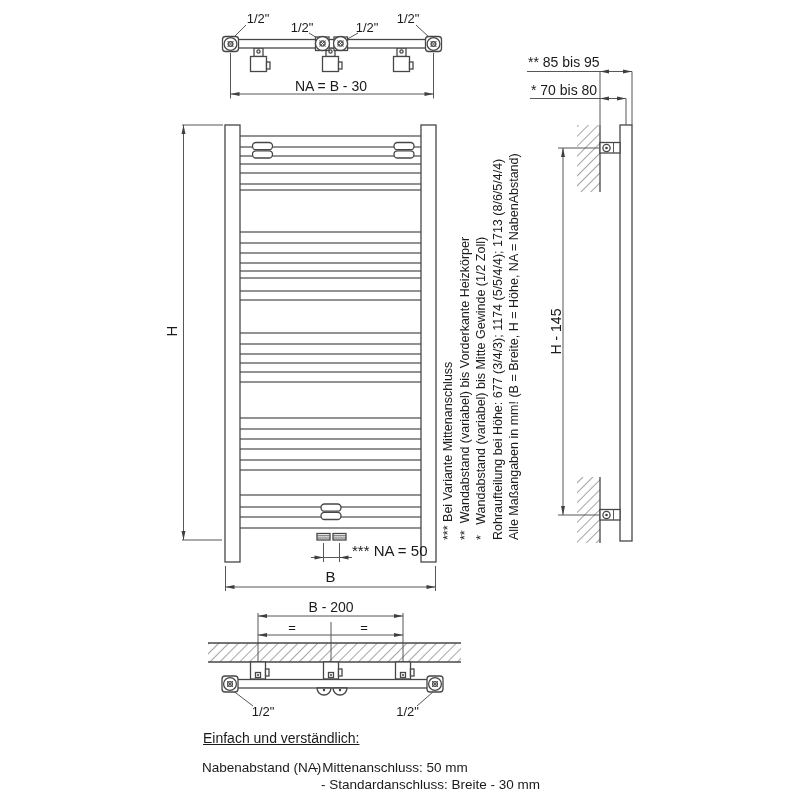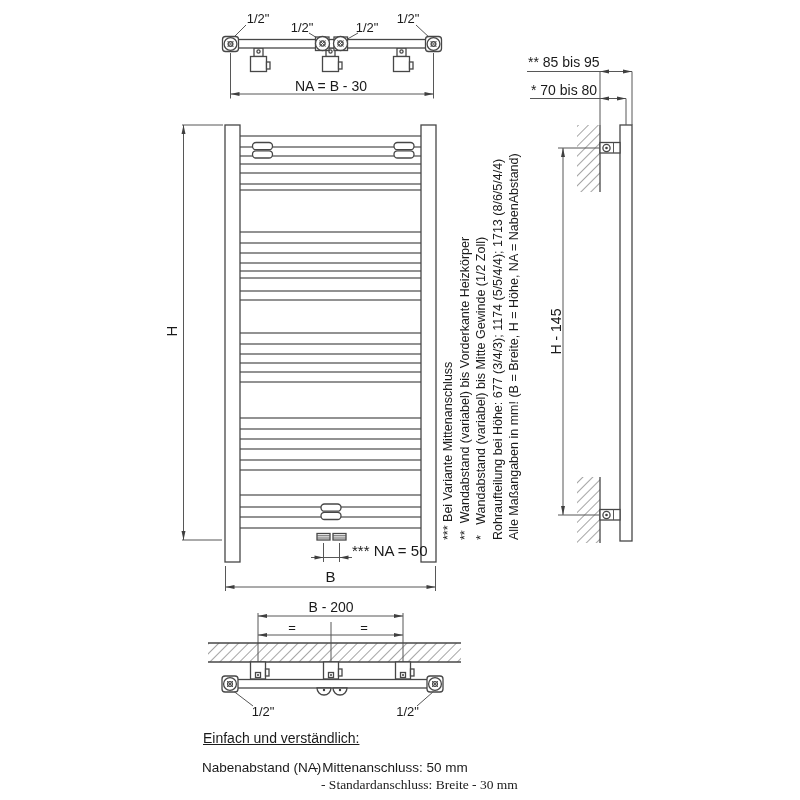--- a/index.html
+++ b/index.html
@@ -327,15 +327,15 @@
     <line class="thin" x1="417" y1="706" x2="433.5" y2="691.5" data-name="leader-line"></line>
     <text class="t13" x="263" y="715.5" text-anchor="middle" xml:space="preserve" data-name="bottom-conn-label-left">1/2"</text>
     <text class="t13" x="407.5" y="715.5" text-anchor="middle" xml:space="preserve" data-name="bottom-conn-label-right">1/2"</text>
   </g>
 </svg>
 
 <div class="footer" data-name="footer-notes">
   <div class="f-head" style="left:203px; top:730px;text-align:right;" data-name="footer-heading">Einfach und verständlich:</div>
   <div style="left:202px; top:760px;text-align:center;" data-name="footer-term">Nabenabstand (NA)</div>
   <div style="left:314px; top:760px;" data-name="footer-item-1">- Mittenanschluss: 50 mm</div>
-  <div style="left:321px; top:777px;font-family:Liberation Serif, serif;" data-name="footer-item-2">- Standardanschluss: Breite - 30 mm</div>
+  <div style="left:321px; top:777px;" data-name="footer-item-2">- Standardanschluss: Breite - 30 mm</div>
 </div>
 </div>
 
 </body></html>

